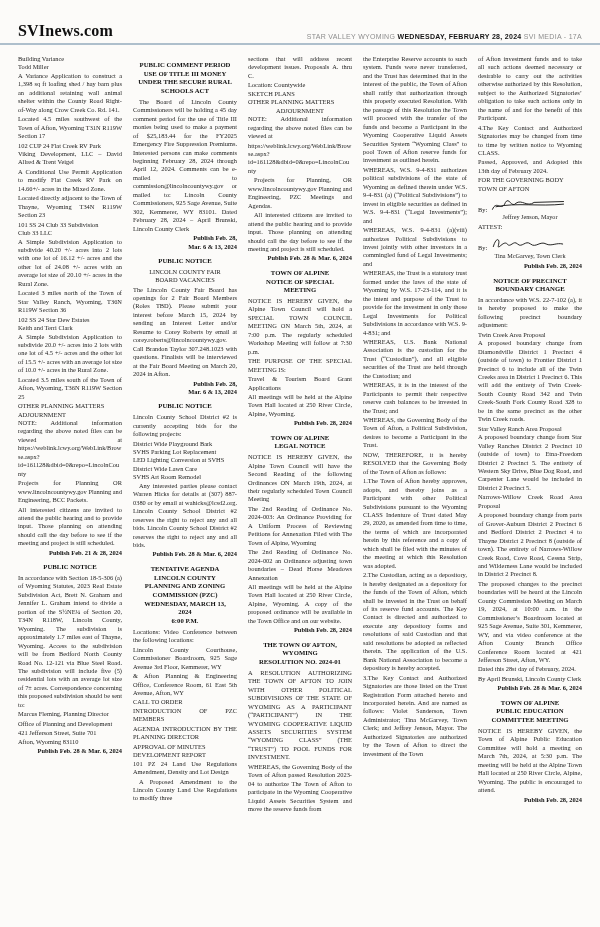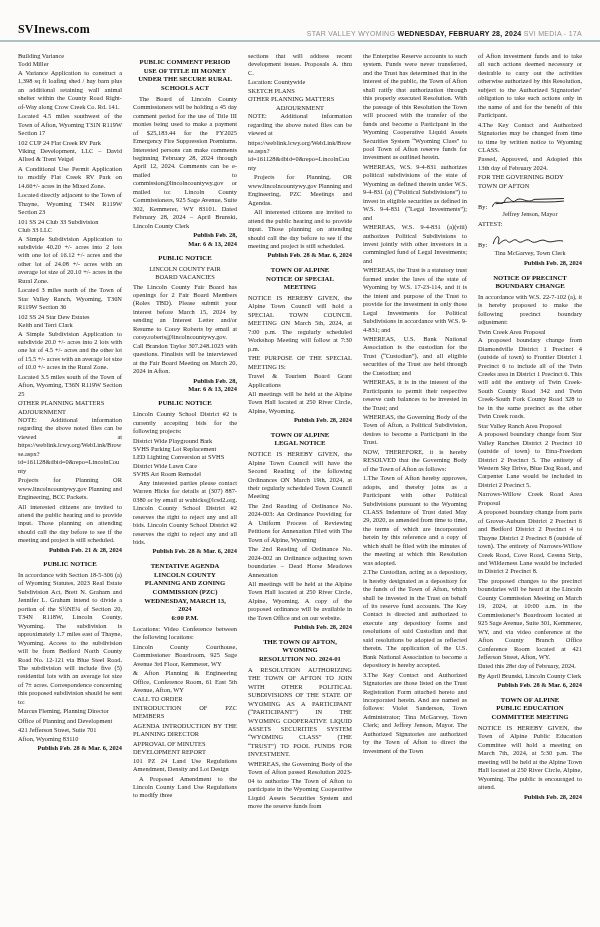--- a/index.html
+++ b/index.html
@@ -5,21 +5,21 @@
   html,body { margin:0; padding:0; background:#e9e9e9; }
   .page {
     position:relative; width:600px; height:927px; margin:0 auto;
     background:#fcfbf9; overflow:hidden;
     font-family:"Liberation Serif","DejaVu Serif",serif; color:#1e1e1e;
   }
   .masthead {
     display:flex; justify-content:space-between; align-items:flex-end;
     padding:22px 18px 3px 18px; border-bottom:2px solid #aebfcc;
   }
-  .site { font-weight:bold; font-size:12px; color:#0f0f0f; letter-spacing:0.2px; }
+  .site { font-weight:bold; font-size:16px; color:#0f0f0f; letter-spacing:0.2px; }
   .mast-right { font-family:"Liberation Sans","DejaVu Sans",sans-serif; font-size:7px; color:#8d8d8d; letter-spacing:0.3px; }
   .mast-right b { color:#141414; }
   .columns { display:flex; gap:11px; padding:10px 18px 0 18px; height:880px; overflow:hidden; }
   .col { flex:0 0 104px; width:104px; font-size:6.4px; line-height:1.32; overflow:hidden; }
   .blk { margin:0; }
   .p, .pi { text-align:justify; overflow-wrap:anywhere; margin-bottom:1px; }
   .pi { text-indent:6px; }
   .l { text-align:left; overflow-wrap:anywhere; }
   .c { text-align:center; }
   .h {

